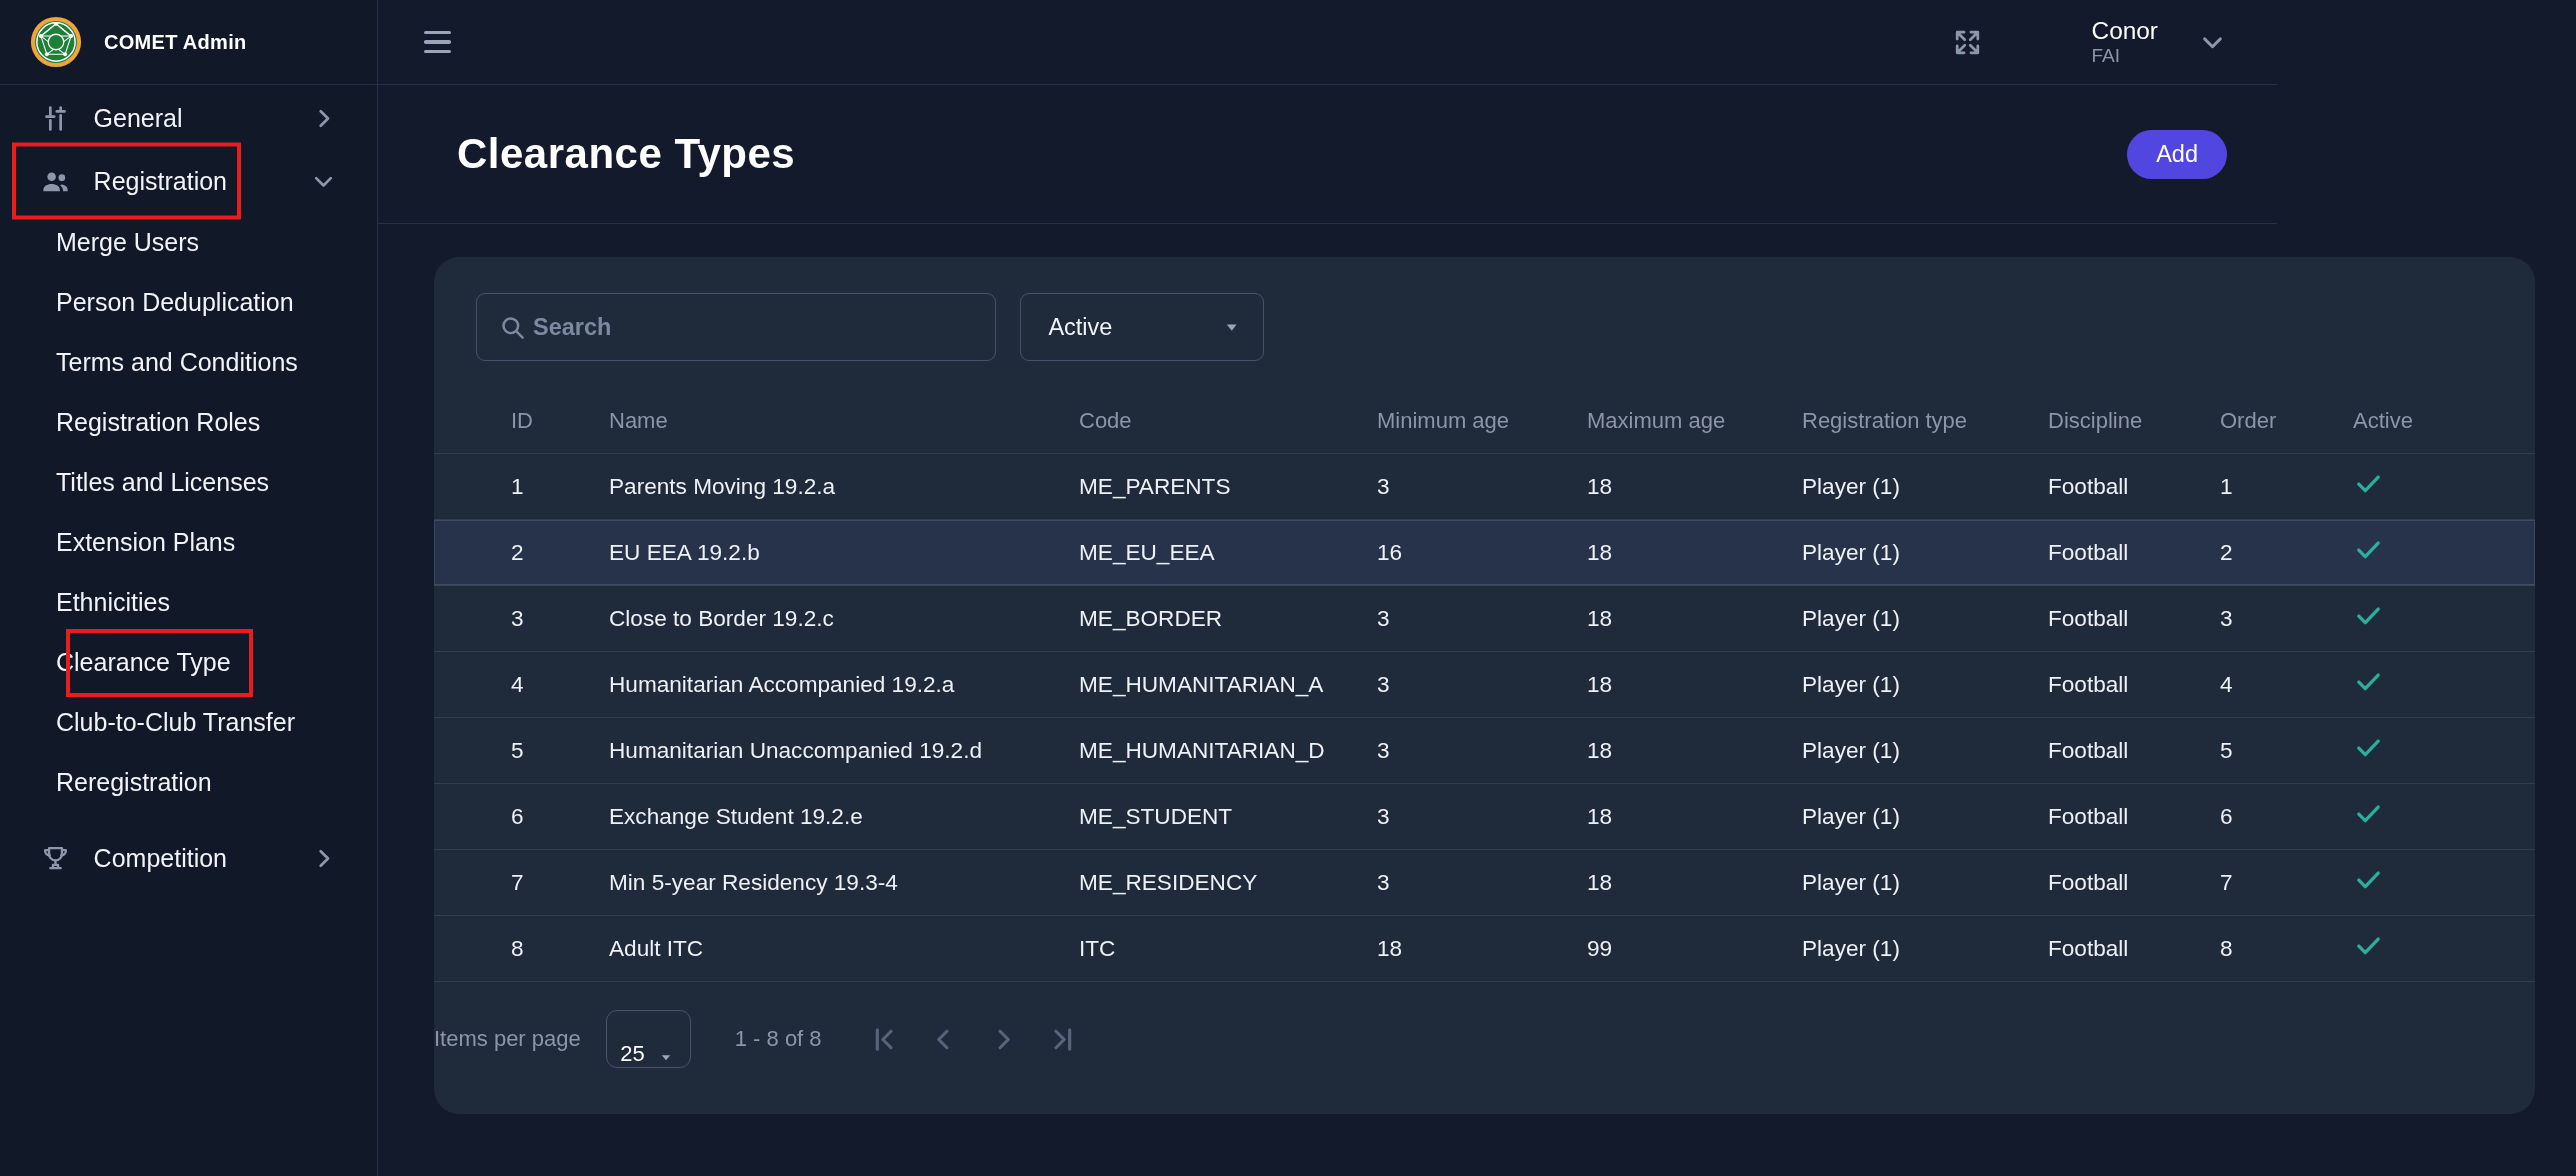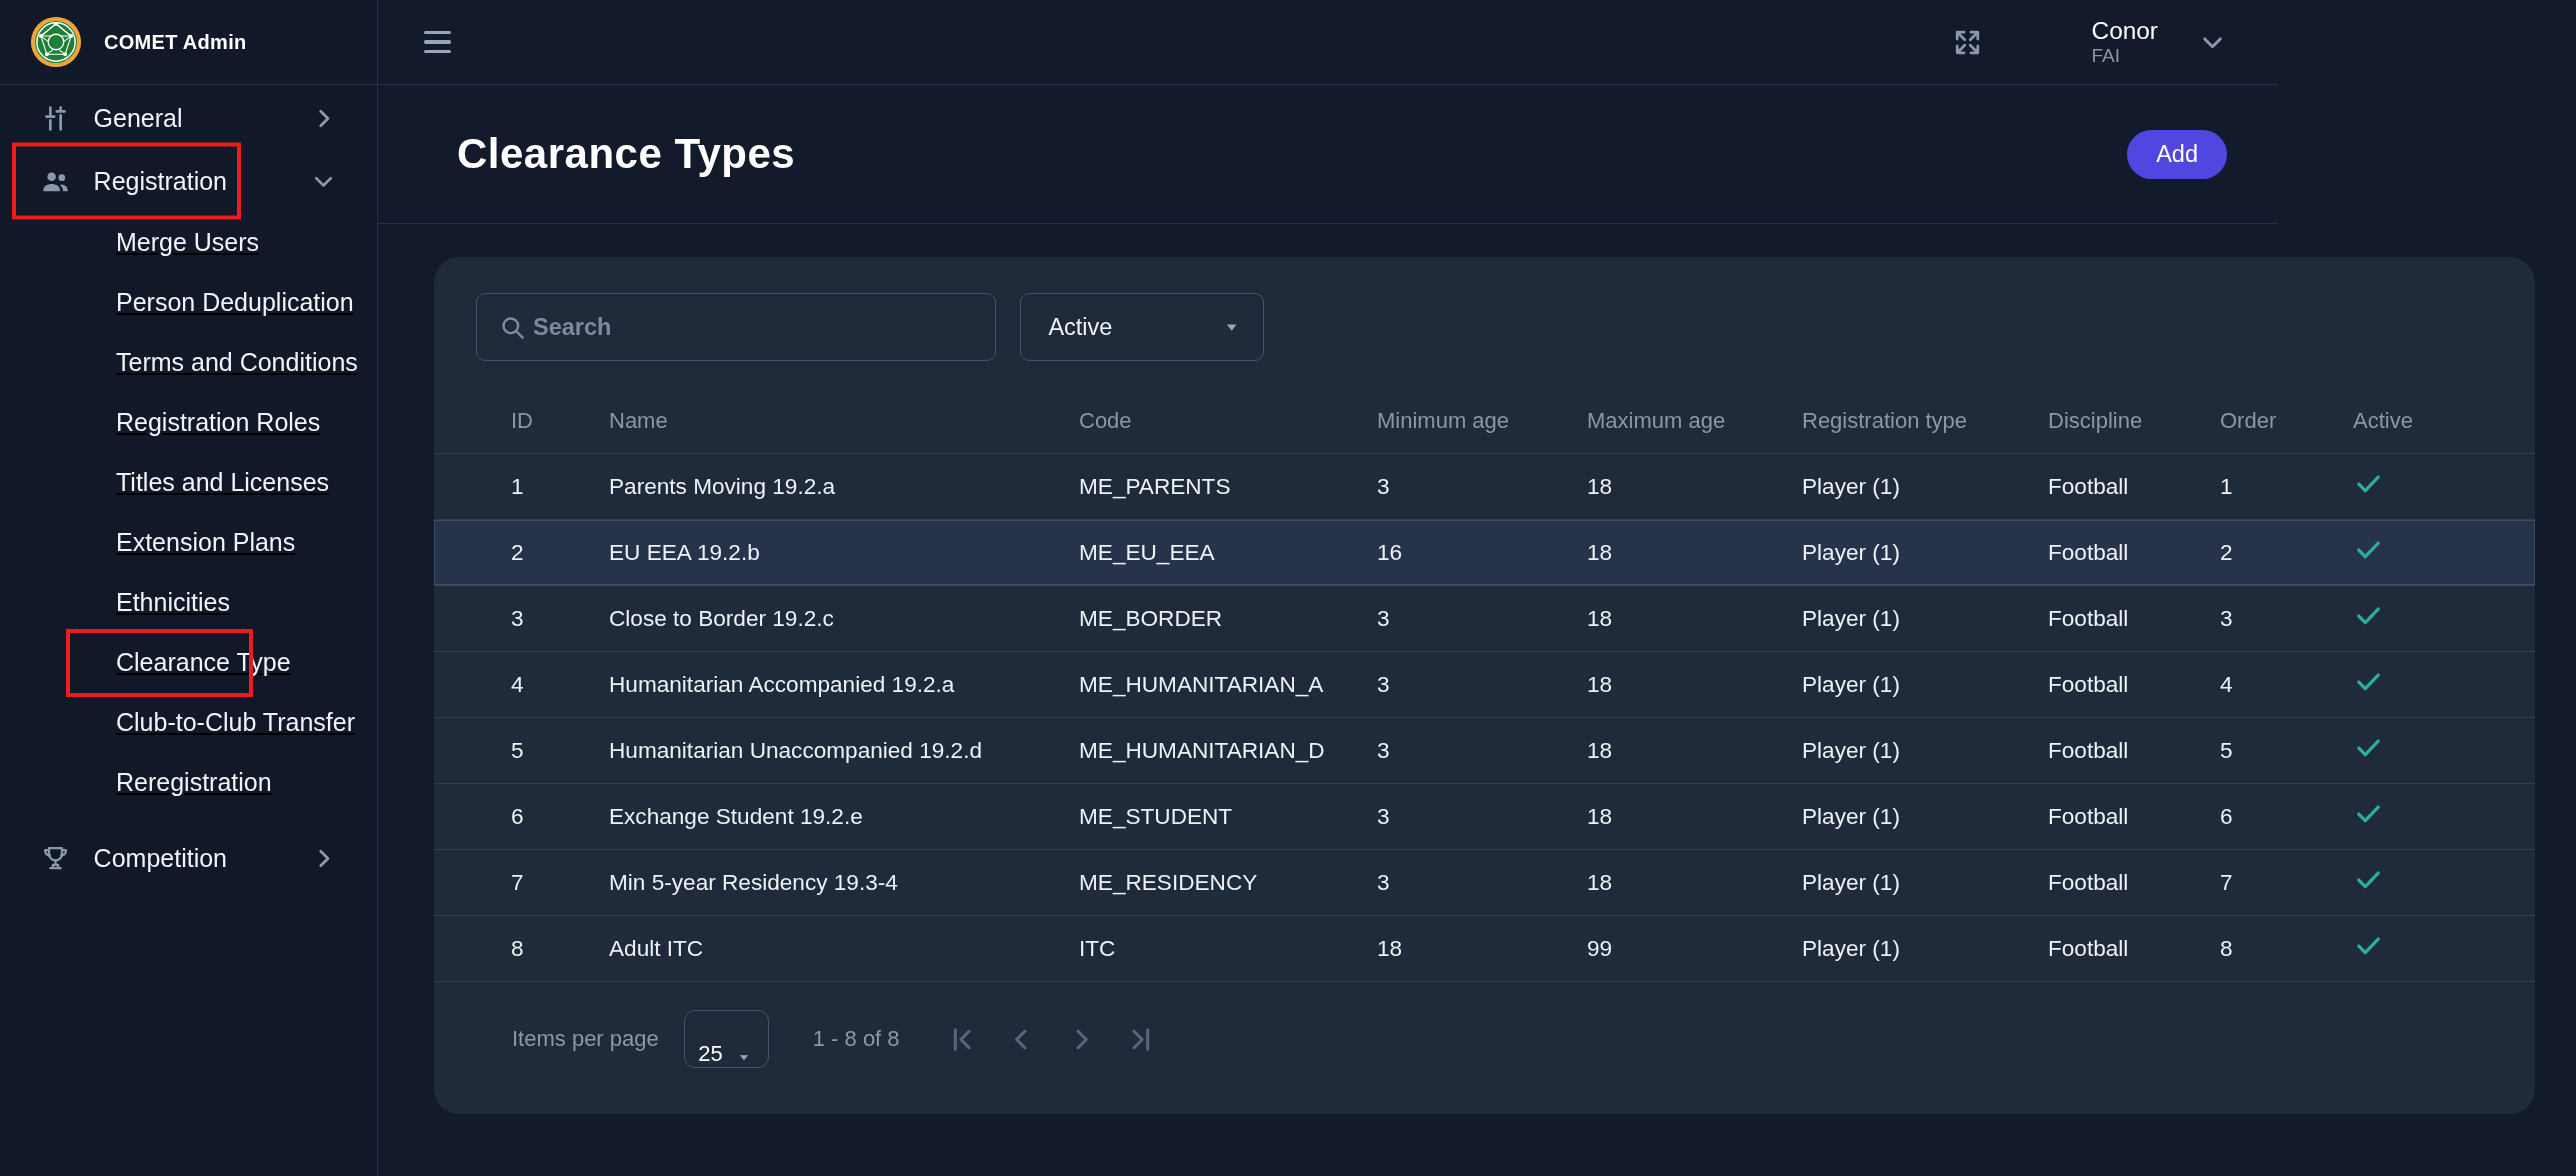--- a/index.html
+++ b/index.html
@@ -24,21 +24,21 @@
   .sidebar{width:378px;flex:none;background:var(--bg-sidebar);border-right:0.9px solid var(--line);display:flex;flex-direction:column;}
   .brand{height:85px;flex:none;border-bottom:0.9px solid var(--line);display:flex;align-items:center;padding-left:30px;gap:22px;}
   .logo{width:52px;height:52px;flex:none;}
   .brand-title{font-size:20px;font-weight:700;color:#fff;letter-spacing:0.3px;}
   .nav{flex:1;padding-top:1.8px;}
   .nav-item{position:relative;display:flex;align-items:center;height:63px;padding:0 40px;cursor:pointer;}
   .nav-item .nav-icon{width:31px;height:31px;color:var(--icon);flex:none;}
   .nav-icon svg,.nav-chev svg,.i svg{width:100%;height:100%;display:block;}
   .nav-label{margin-left:22.6px;color:#f1f4f9;font-size:25px;font-weight:500;white-space:nowrap;}
   .nav-chev{margin-left:auto;width:27px;height:27px;color:var(--icon);flex:none;}
-  .nav-item.sub{height:60px;padding-left:116px;text-decoration:underline;}
+  .nav-item.sub{height:60px;padding-left:56px;}
   .nav-item.sub .nav-label{margin-left:0;}
   .nav-item.extra-gap{margin-top:14.5px;}
   .red-box{position:absolute;border:4.5px solid var(--annot);pointer-events:none;top:50%;transform:translateY(-50%);}
   .nav-item.parent .red-box{left:11.7px;width:229px;height:77px;}
   .nav-item.sub .red-box{left:66px;width:187px;height:68px;}
 
   
   .main{flex:1;display:flex;flex-direction:column;background:var(--bg-main);min-width:0;}
   .topbar{height:85px;flex:none;display:flex;align-items:center;border-bottom:0.9px solid var(--line);padding:0 50px 0 46px;}
   .hamburger{width:27px;height:22.6px;display:flex;flex-direction:column;justify-content:space-between;cursor:pointer;}
@@ -68,21 +68,21 @@
   .select-arrow{margin-left:auto;width:23.5px;height:23.5px;color:#9aa5ba;flex:none;}
 
   .tbl{margin-top:27px;}
   .trow{display:grid;grid-template-columns:98px 470px 298px 210px 215px 246px 172px 133px 1fr;padding-left:77px;align-items:center;}
   .thead{height:66px;color:var(--muted);font-size:22px;font-weight:500;border-bottom:0.9px solid var(--divider);}
   .tr{height:66px;color:var(--txt);font-size:22.6px;border-bottom:0.9px solid var(--divider);cursor:pointer;}
   .tr.hl{background:var(--bg-hl);box-shadow:inset 0 0 0 0.9px #3e4c66;}
   .cell{overflow:hidden;text-overflow:ellipsis;white-space:nowrap;padding-right:14.5px;}
   .check-icon{width:31px;height:31px;color:var(--check);}
 
-  .pager{display:flex;align-items:center;margin-top:28px;padding-left:78px;color:var(--muted);font-size:22px;}
+  .pager{display:flex;align-items:center;margin-top:28px;color:var(--muted);font-size:22px;}
   .pager-select{margin-left:25px;width:85px;height:58px;border:1.4px solid #47536a;border-radius:11px;display:flex;align-items:flex-end;justify-content:center;gap:11.7px;cursor:pointer;}
   .pager-select .val{color:#fff;font-size:22px;font-weight:500;}
   .pager-select .select-arrow{width:20px;height:20px;margin-left:0;}
   .range{margin-left:44px;}
   .pager-icons{display:flex;align-items:center;margin-left:45px;gap:27px;}
   .pg-btn{width:33px;height:33px;color:#59647c;cursor:pointer;}
 </style>
 </head>
 <body>
 

